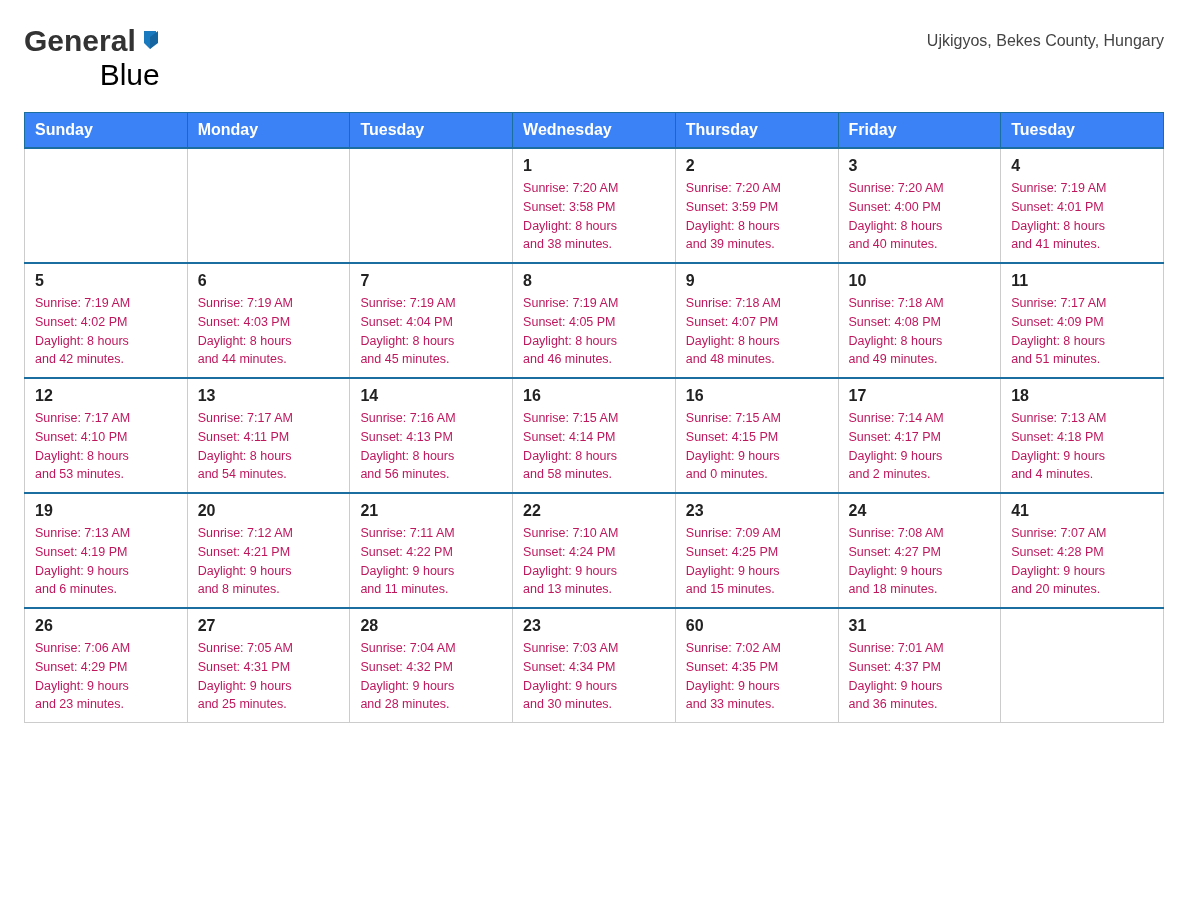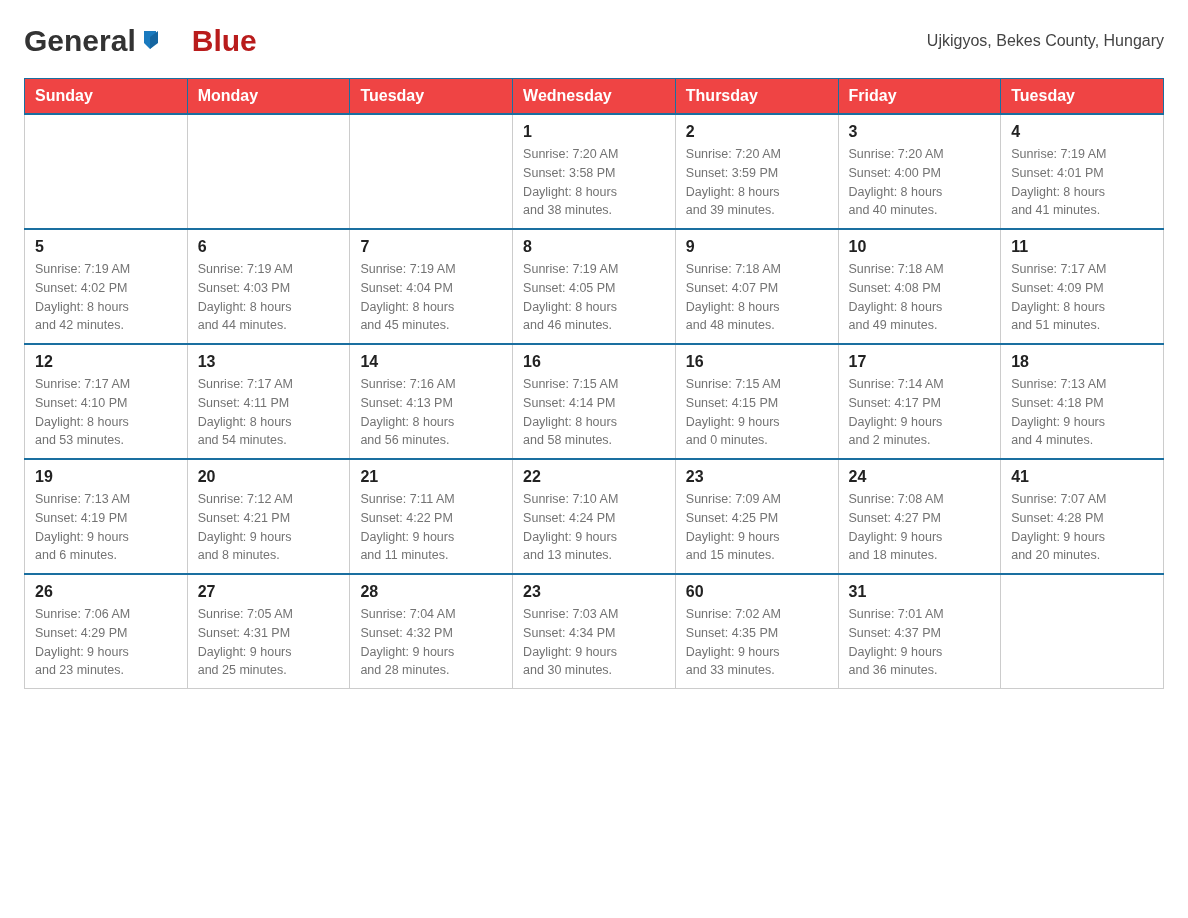--- a/index.html
+++ b/index.html
@@ -11,21 +11,21 @@
       min-height: 918px;
     }
     .header {
       display: flex;
       justify-content: space-between;
       align-items: flex-start;
       margin-bottom: 20px;
     }
     .logo {
       display: flex;
-      flex-direction: row;
+      flex-direction: column;
       align-items: flex-end;
     }
     .title-section {
       text-align: right;
     }
     .month-title {
       font-size: 52px;
       font-weight: normal;
       color: #222;
       line-height: 1.1;
@@ -34,21 +34,21 @@
       font-size: 16px;
       color: #444;
       margin-top: 8px;
     }
     .calendar {
       width: 100%;
       border-collapse: collapse;
       border: 1px solid #aaa;
     }
     .calendar th {
-      background-color: #ef4444;
+      background-color: #3b82f6;
       color: #ffffff;
       text-align: left;
       padding: 8px 10px;
       font-size: 16px;
       font-weight: bold;
       border: 1px solid #1a6fa0;
     }
     .calendar td {
       vertical-align: top;
       padding: 8px 10px;
@@ -60,21 +60,21 @@
     }
     .day-number {
       font-size: 16px;
       font-weight: bold;
       color: #222;
       display: block;
       margin-bottom: 4px;
     }
     .day-info {
       font-size: 12.5px;
-      color: #737373;
+      color: #be185d;
       line-height: 1.5;
     }
     .calendar tr {
       border-bottom: 2px solid #1a6fa0;
     }
     .calendar tbody tr:last-child {
       border-bottom: 1px solid #ccc;
     }
     .empty-cell {
       background: #fff;
@@ -87,22 +87,22 @@
       font-size: 30px;
       font-weight: bold;
       color: #333;
     }
     .logo-arrow {
       display: inline-block;
       margin-left: 4px;
     }
     .logo-text-blue {
       font-size: 30px;
-      font-weight: bold;
-      color: #b91c1c;
+      font-weight: normal;
+      color: #000000;
       margin-left: 32px;
     }
   </style>
 </head>
 <body>
 
 <div class="header">
   <div class="logo">
     <div class="logo-row">
       <span class="logo-text-general">General</span>

